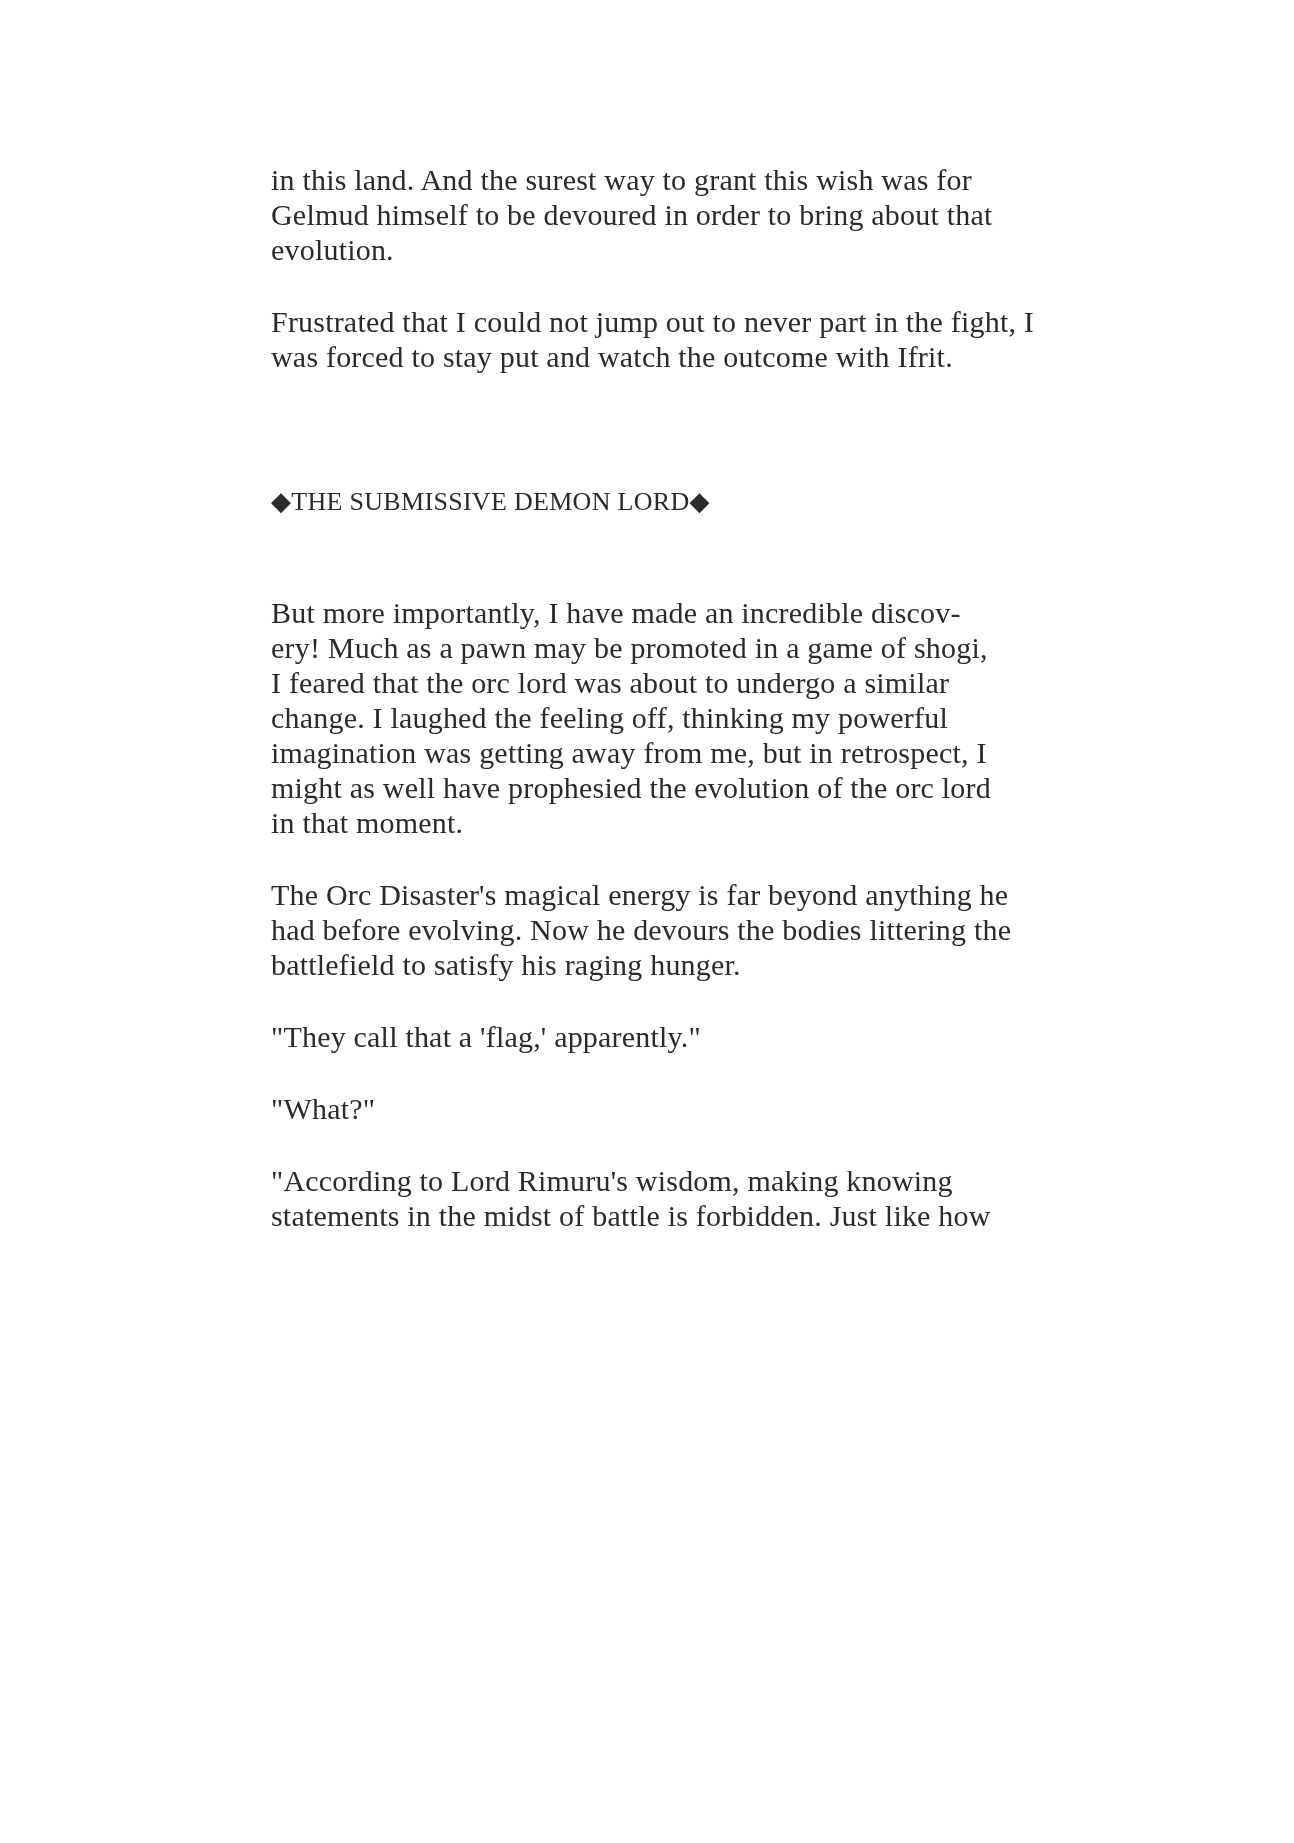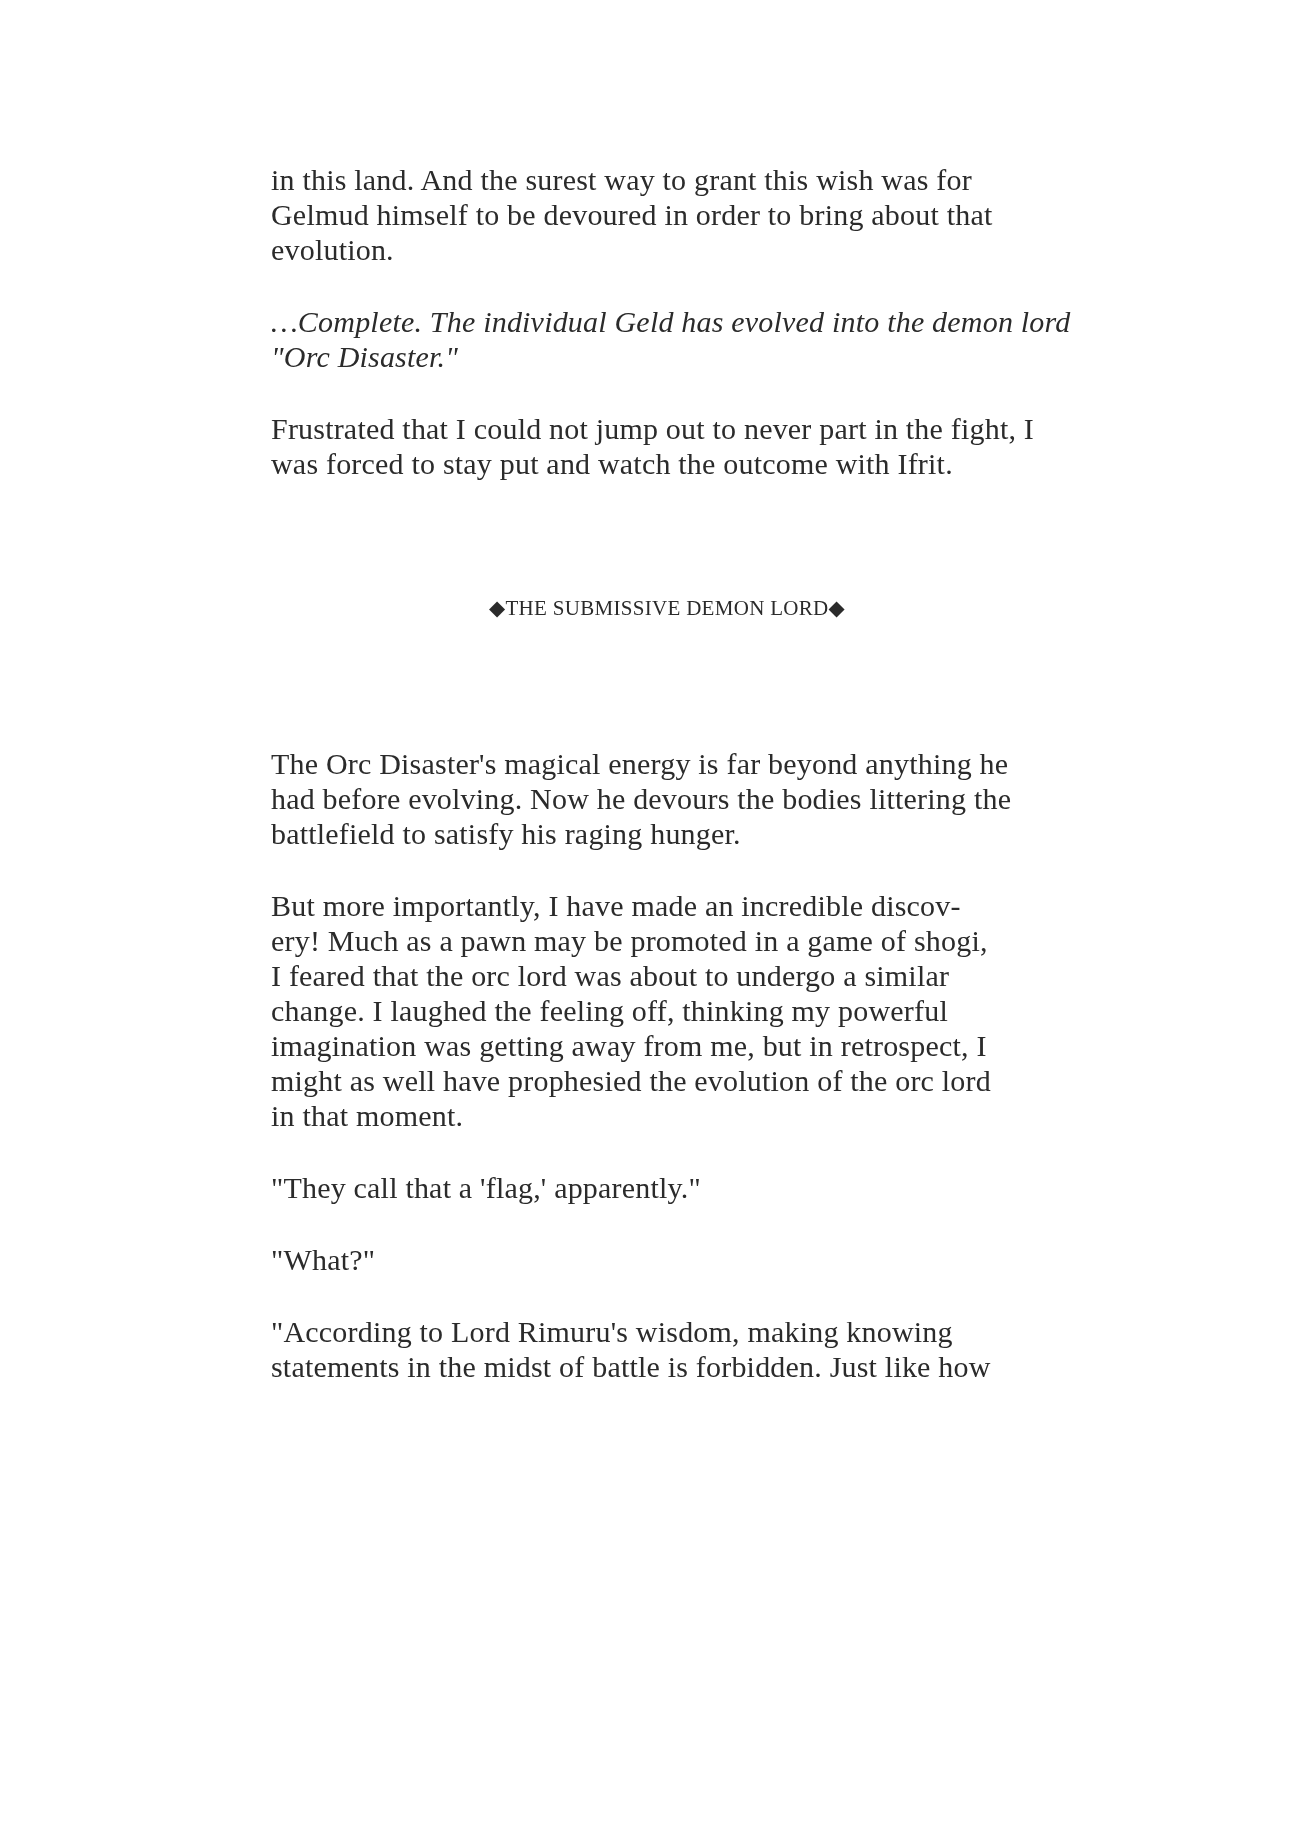--- a/index.html
+++ b/index.html
@@ -26,49 +26,47 @@
     margin: 0 0 37px 0;
     font-size: 30px;
     line-height: 35px;
     white-space: pre;
     letter-spacing: 0.2px;
   }
   .para.italic {
     font-style: italic;
   }
   .heading {
-    margin: 110px 0 120px 0;
-    font-size: 21px;
+    margin: 110px 0 76px 0;
+    font-size: 26px;
     line-height: 35px;
-    text-align: center;
+    text-align: left;
     white-space: pre;
     letter-spacing: 0.3px;
   }
 </style>
 </head>
 <body>
 
 <div class="page">
   <div class="textblock">
     <div class="para">in this land. And the surest way to grant this wish was for
 Gelmud himself to be devoured in order to bring about that
 evolution.</div>
-    <div class="para italic">…Complete. The individual Geld has evolved into the demon lord
-"Orc Disaster."</div>
     <div class="para">Frustrated that I could not jump out to never part in the fight, I
 was forced to stay put and watch the outcome with Ifrit.</div>
     <div class="heading">◆THE SUBMISSIVE DEMON LORD◆</div>
-    <div class="para">The Orc Disaster's magical energy is far beyond anything he
-had before evolving. Now he devours the bodies littering the
-battlefield to satisfy his raging hunger.</div>
     <div class="para">But more importantly, I have made an incredible discov-
 ery! Much as a pawn may be promoted in a game of shogi,
 I feared that the orc lord was about to undergo a similar
 change. I laughed the feeling off, thinking my powerful
 imagination was getting away from me, but in retrospect, I
 might as well have prophesied the evolution of the orc lord
 in that moment.</div>
+    <div class="para">The Orc Disaster's magical energy is far beyond anything he
+had before evolving. Now he devours the bodies littering the
+battlefield to satisfy his raging hunger.</div>
     <div class="para">"They call that a 'flag,' apparently."</div>
     <div class="para">"What?"</div>
     <div class="para">"According to Lord Rimuru's wisdom, making knowing
 statements in the midst of battle is forbidden. Just like how</div>
   </div>
 </div>
 
 </body></html>

